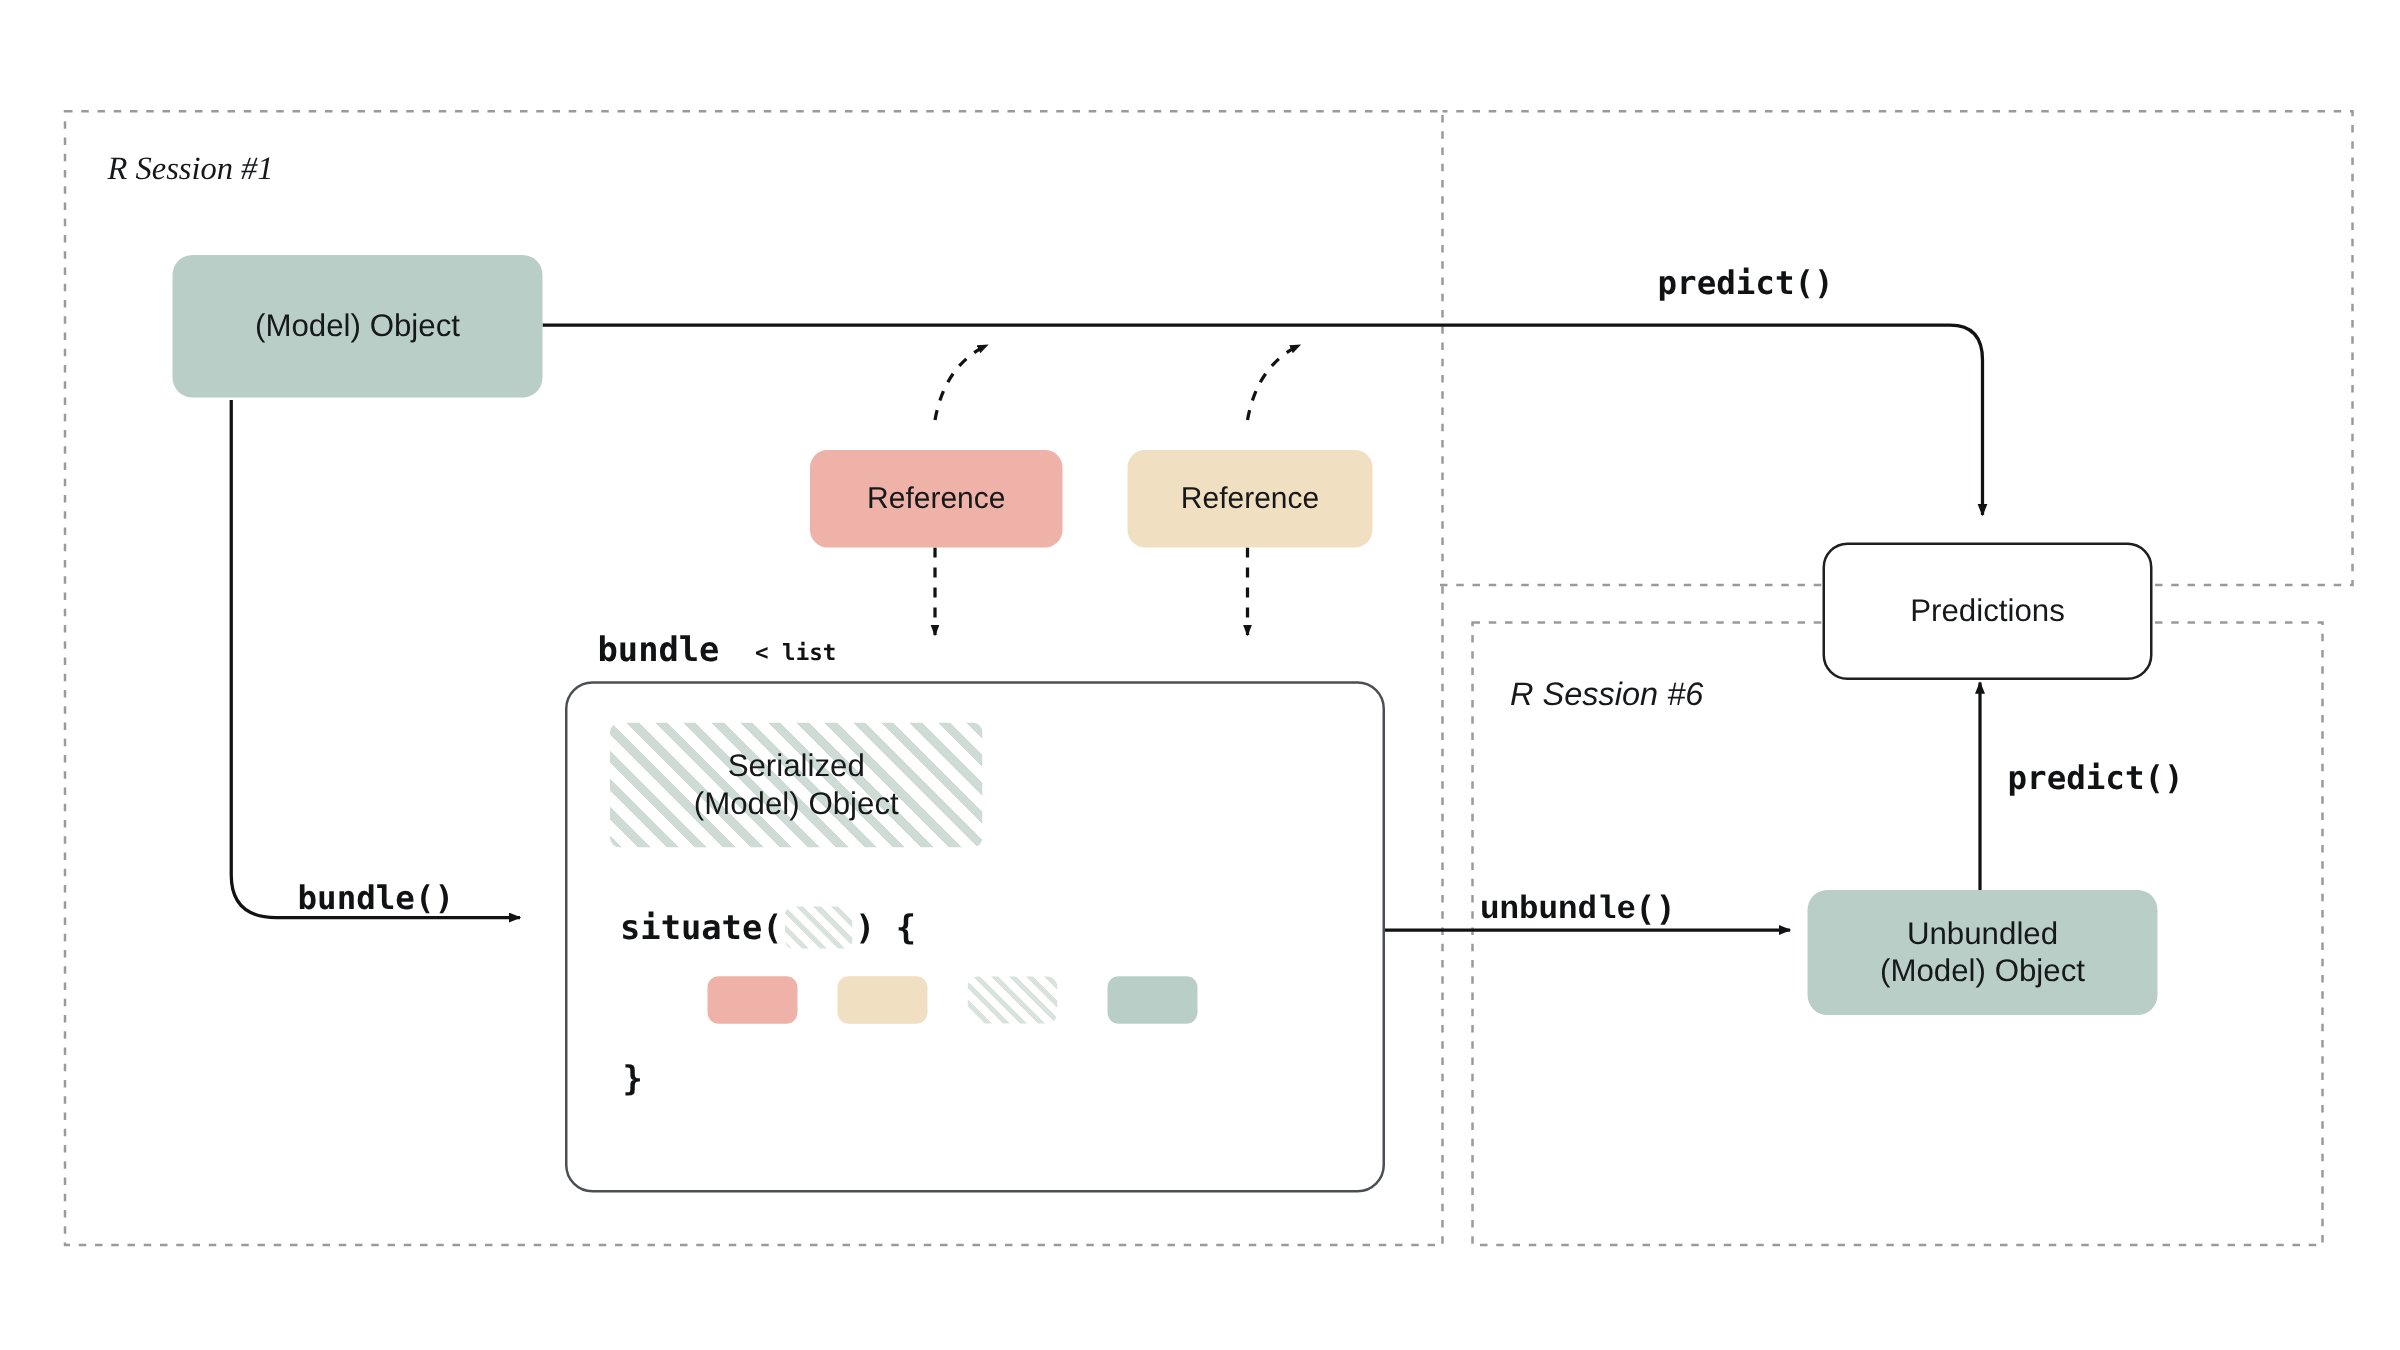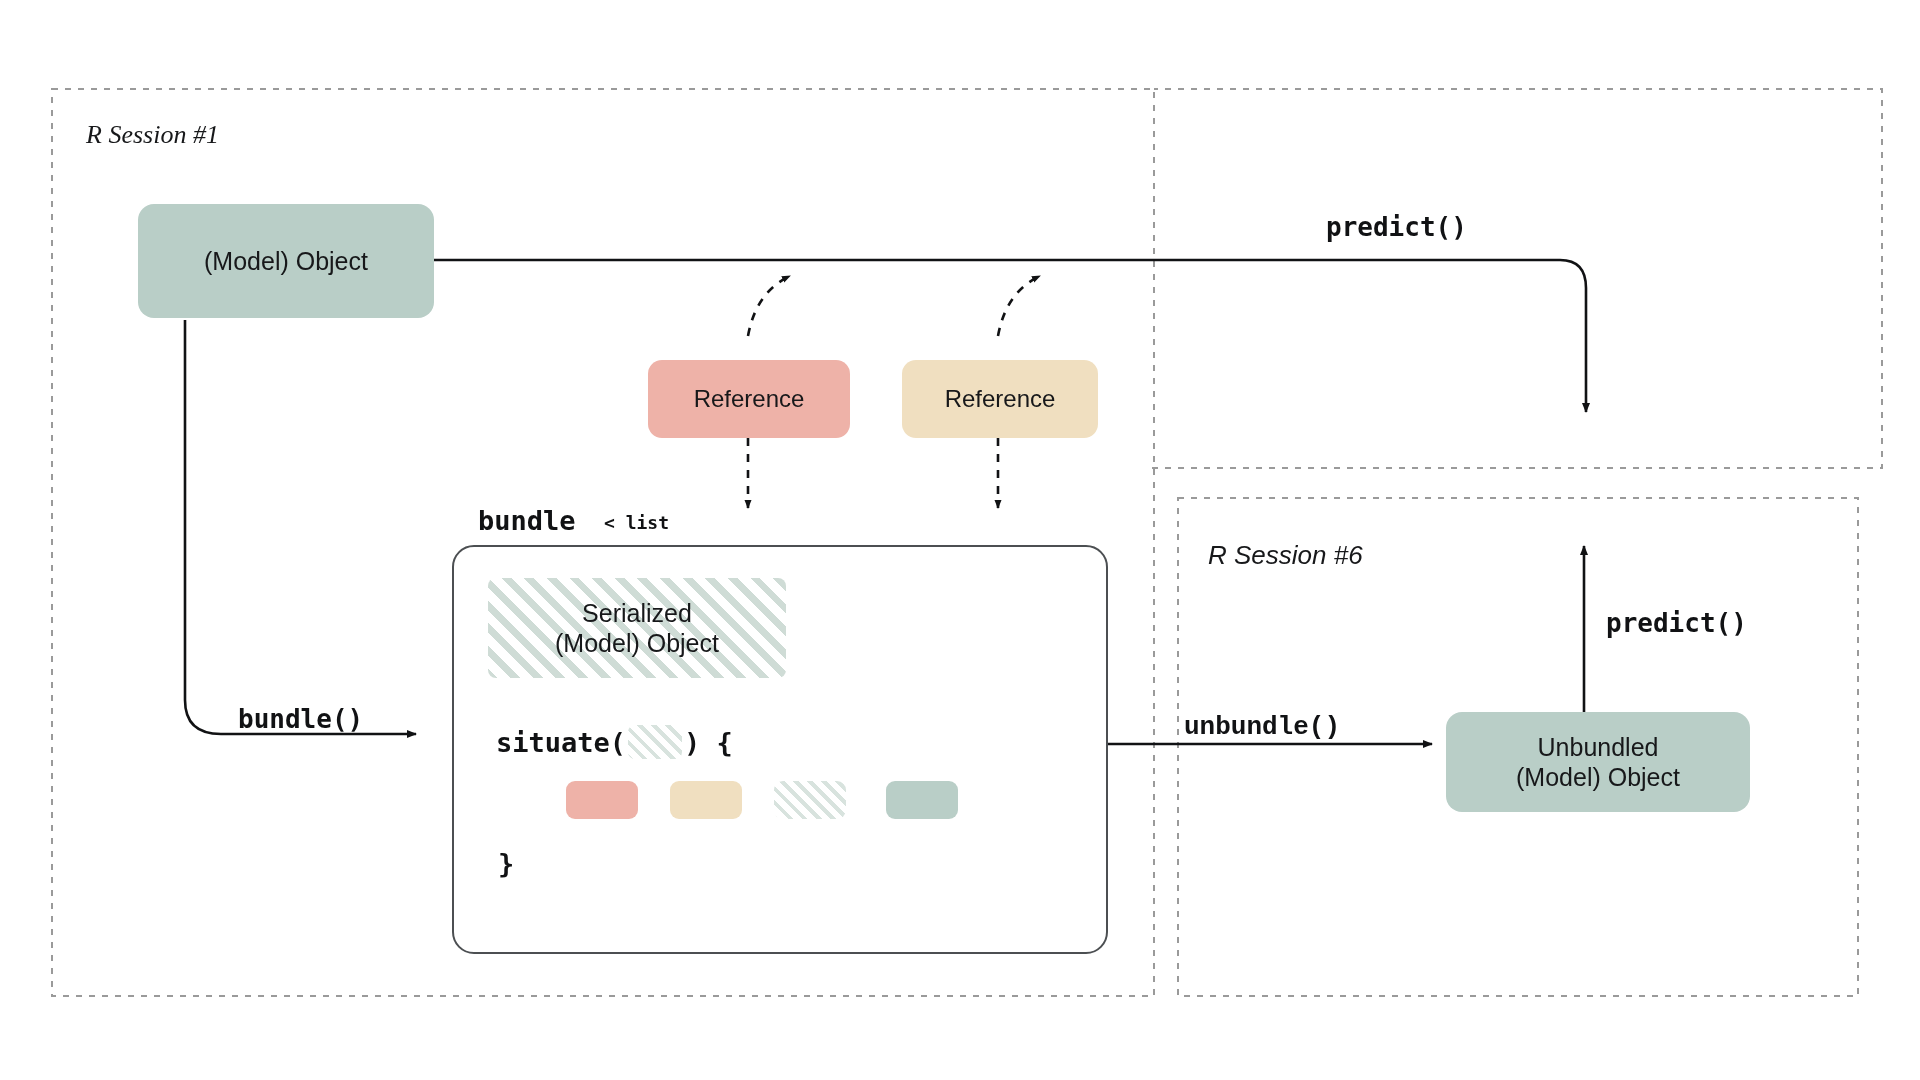--- a/index.html
+++ b/index.html
@@ -168,22 +168,23 @@
   <div class="frame-label" style="left:86px; top:120px;font-family:Liberation Serif, serif;">R Session #1</div>
 
   <div class="frame-label" style="left:1208px; top:540px;">R Session #6</div>
 
   <div class="node box-model" style="left:138px; top:204px; width:296px; height:114px;">(Model) Object</div>
 
   <div class="node box-ref-red" style="left:648px; top:360px; width:202px; height:78px;">Reference</div>
 
   <div class="node box-ref-tan" style="left:902px; top:360px; width:196px; height:78px;">Reference</div>
 
-
-  <div class="node box-model" style="left:1446px; top:712px; width:304px; height:100px;
+  <div class="node box-plain" style="left:1458px; top:434px; width:264px; height:110px;">Predictions</div>
+
+  <div class="node box-model" style="left:1446px; top:712px; width:280px; height:100px;
               flex-direction:column;">
     <span>Unbundled</span>
     <span>(Model) Object</span>
   </div>
 
   <div class="code code-lg" style="left:478px; top:505px;">bundle</div>
   <div class="code code-sm" style="left:604px; top:512px;">&lt; list</div>
 
   <div class="box-bundle" style="position:absolute; left:452px; top:545px;
               width:652px; height:405px;"></div>

